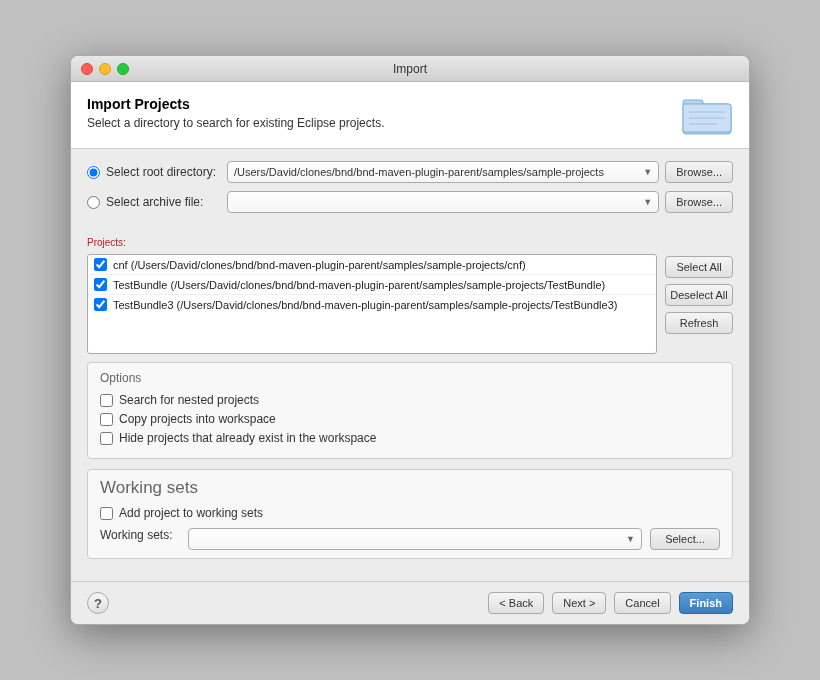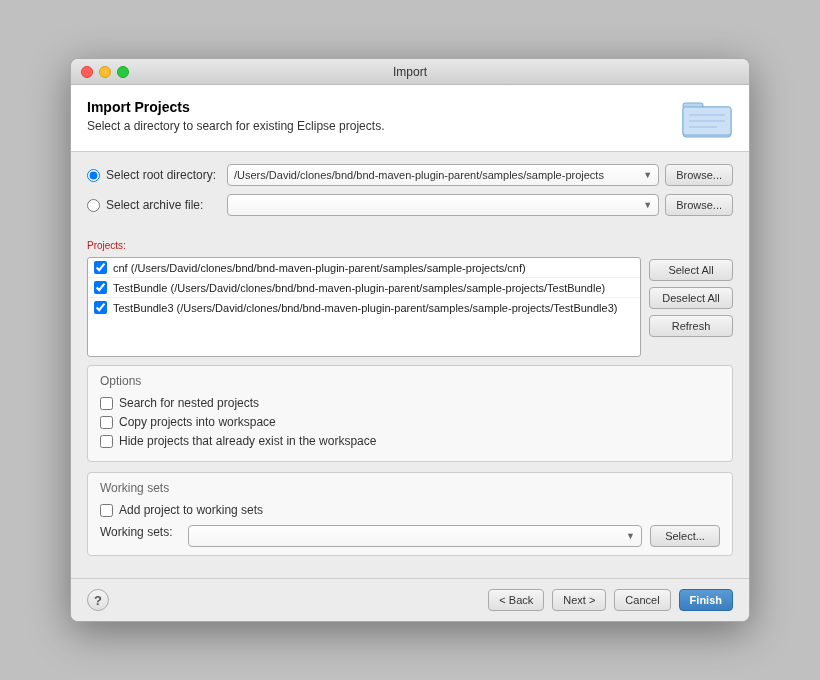--- a/index.html
+++ b/index.html
@@ -222,21 +222,21 @@
     .checkbox-row input[type="checkbox"] { margin: 0; }
 
     .working-sets-section {
       border: 1px solid #ccc;
       border-radius: 4px;
       background: #f8f8f8;
       padding: 8px 12px;
       margin-bottom: 10px;
     }
     .working-sets-title {
-      font-size: 12px;
+      font-size: 17px;
       color: #666;
       margin-bottom: 8px;
     }
     .working-sets-label-row {
       display: flex;
       align-items: flex-start;
       gap: 8px;
       margin-top: 8px;
     }
     .working-sets-label {
@@ -271,21 +271,21 @@
       display: flex;
       align-items: center;
       justify-content: center;
       font-size: 13px;
       font-weight: bold;
       color: #555;
       cursor: pointer;
     }
 
     .select-all-btn, .deselect-btn, .refresh-btn {
-      width: 84px;
+      width: 68px;
     }
   </style>
 </head>
 <body>
 
 <div class="window">
 
   <div class="titlebar">
     <div class="titlebar-buttons">
       <div class="tb-btn tb-close"></div>

